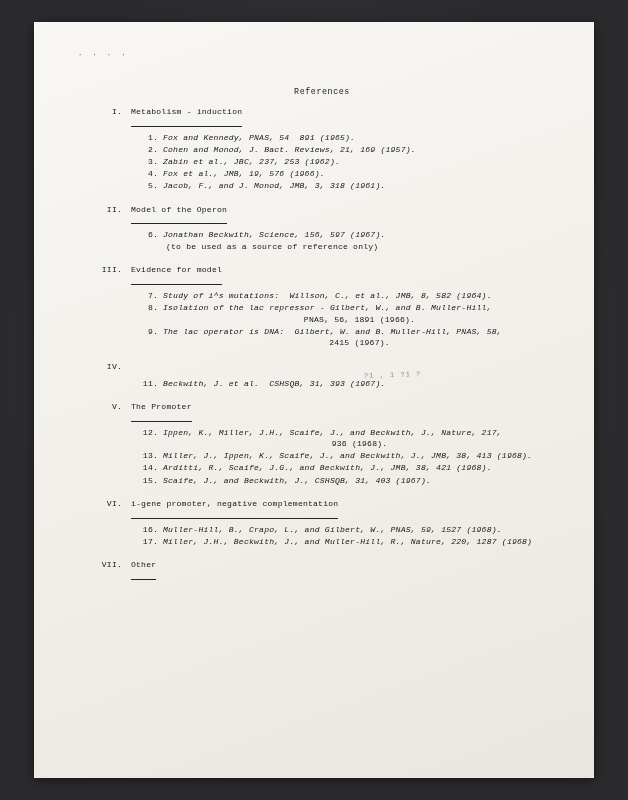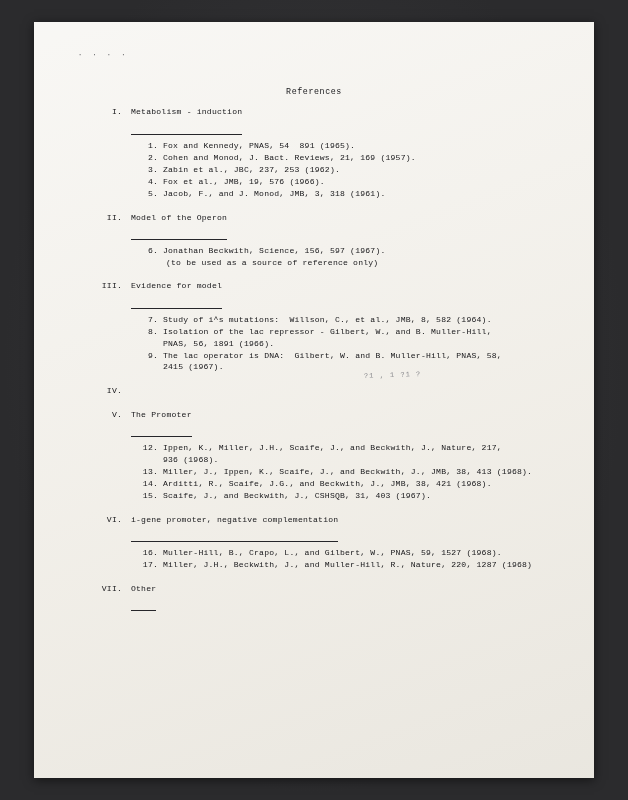--- a/index.html
+++ b/index.html
@@ -70,21 +70,21 @@
   .corner-dots {
     position: absolute;
     left: 44px;
     top: 28px;
     font-size: 7px;
     letter-spacing: 3px;
     color: #5c5c60;
   }
   .title {
     position: absolute;
-    left: 0;
+    left: 8px;
     top: 64px;
     width: 100%;
     text-align: center;
     font-size: 8.3px;
     letter-spacing: 0.6px;
   }
   .body {
     position: absolute;
     left: 62px;
     top: 84px;
@@ -100,43 +100,45 @@
     margin-bottom: 5px;
   }
   .sec-num {
     width: 26px;
     text-align: right;
     padding-right: 9px;
     flex: 0 0 auto;
   }
   .sec-title {
     border-bottom: 1px solid #26262a;
-    padding-bottom: 16px;
+    padding-bottom: 8px;
   }
   .entries {
     margin-left: 44px;
   }
   .entry {
     display: flex;
     align-items: baseline;
     margin-top: 0.5px;
   }
   .ent-num {
     flex: 0 0 auto;
     width: 18px;
     text-align: right;
     padding-right: 5px;
   }
   .ent-text {
     flex: 1 1 auto;
     white-space: pre-wrap;
+    font-style: italic;
   }
   .cont {
     margin-left: 23px;
     white-space: pre-wrap;
+    text-align: center;
   }
   .note {
     margin-left: 26px;
   }
   .smudge {
     position: absolute;
     left: 330px;
     top: 348px;
     font-size: 7px;
     color: #8a8a8e;
@@ -228,20 +230,24 @@
             </div>
             <div class="cont">2415 (1967).</div>
           </div>
         </div>
 
         <div class="section">
           <div class="sec-head">
             <span class="sec-num">IV.</span>
           </div>
           <div class="entries">
+            <div class="entry">
+              <span class="ent-num">11.</span>
+              <span class="ent-text">Beckwith, J. et al.  CSHSQB, 31, 393 (1967).</span>
+            </div>
           </div>
         </div>
 
         <div class="section">
           <div class="sec-head">
             <span class="sec-num">V.</span>
             <span class="sec-title">The Promoter</span>
           </div>
           <div class="entries">
             <div class="entry">

